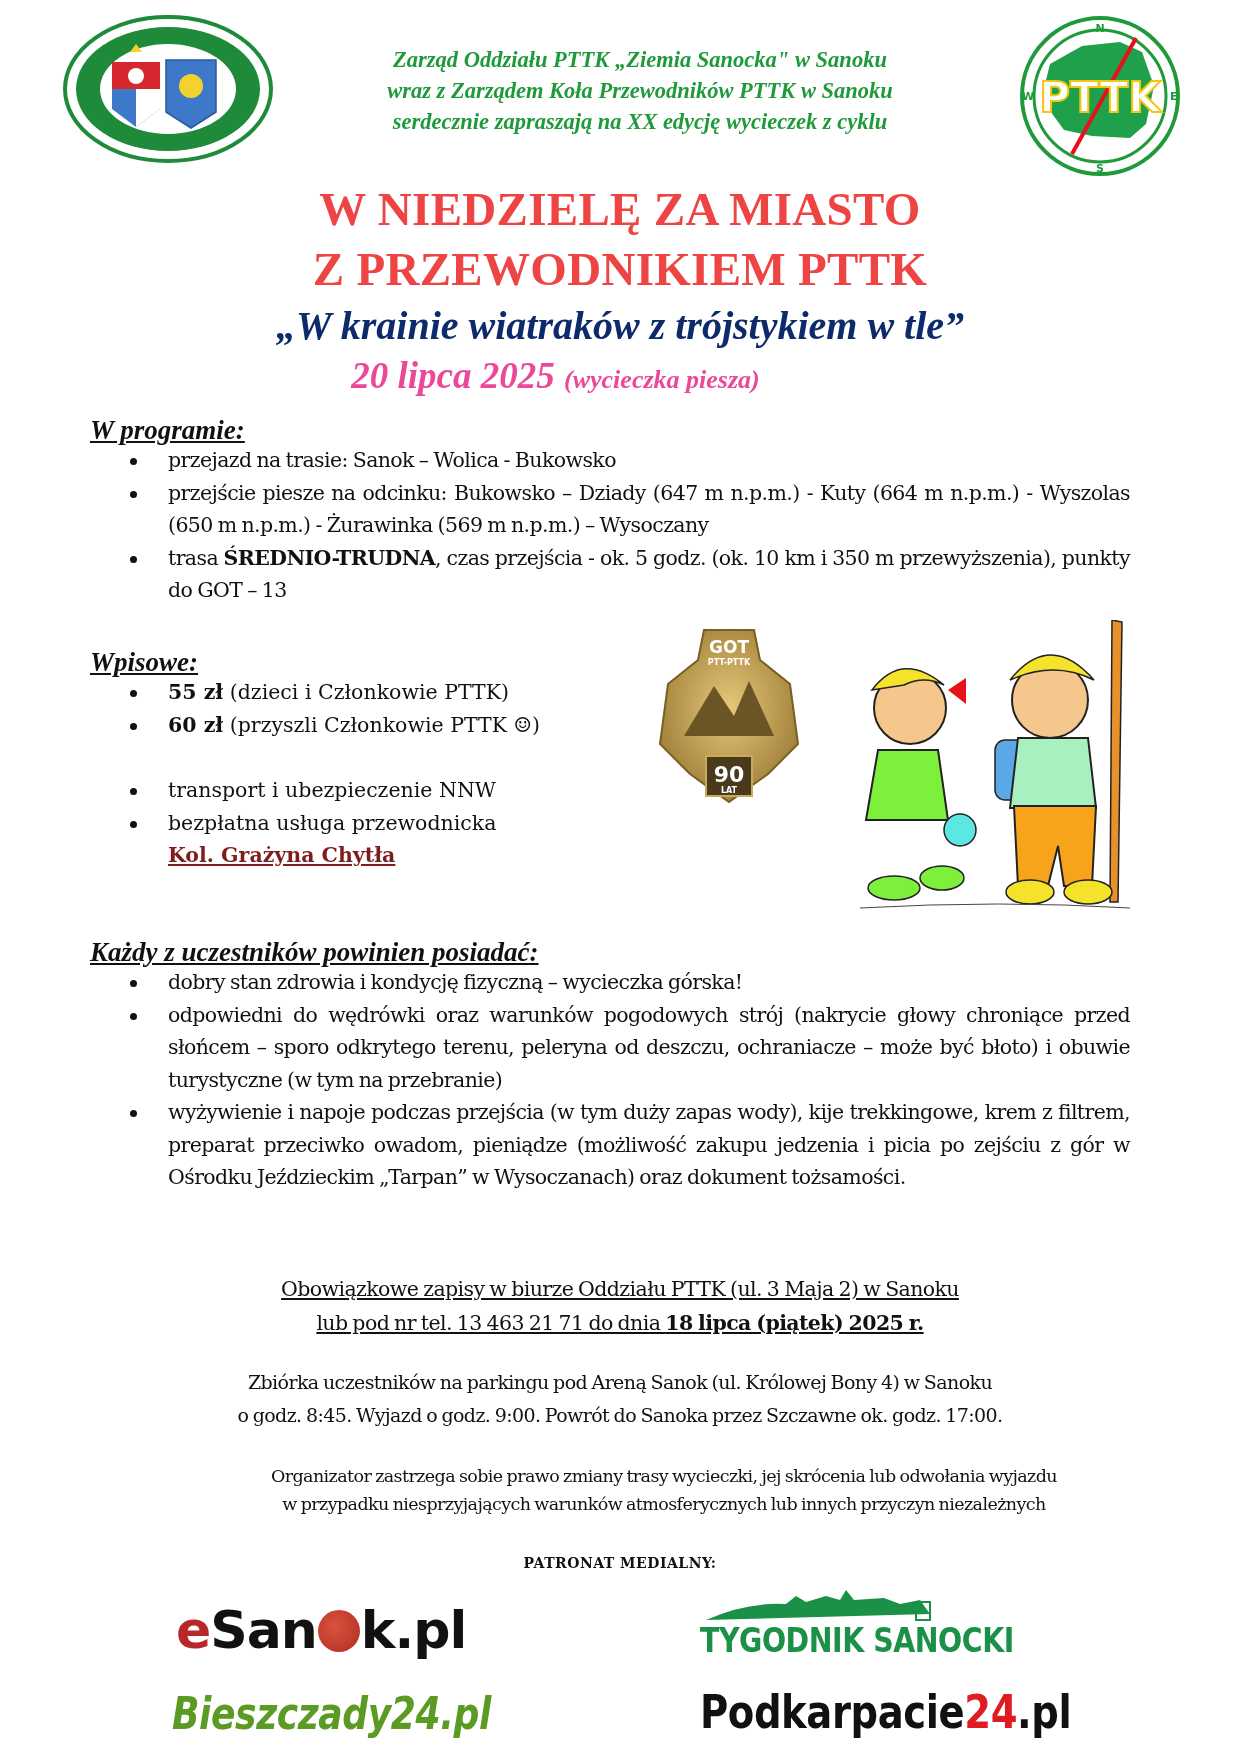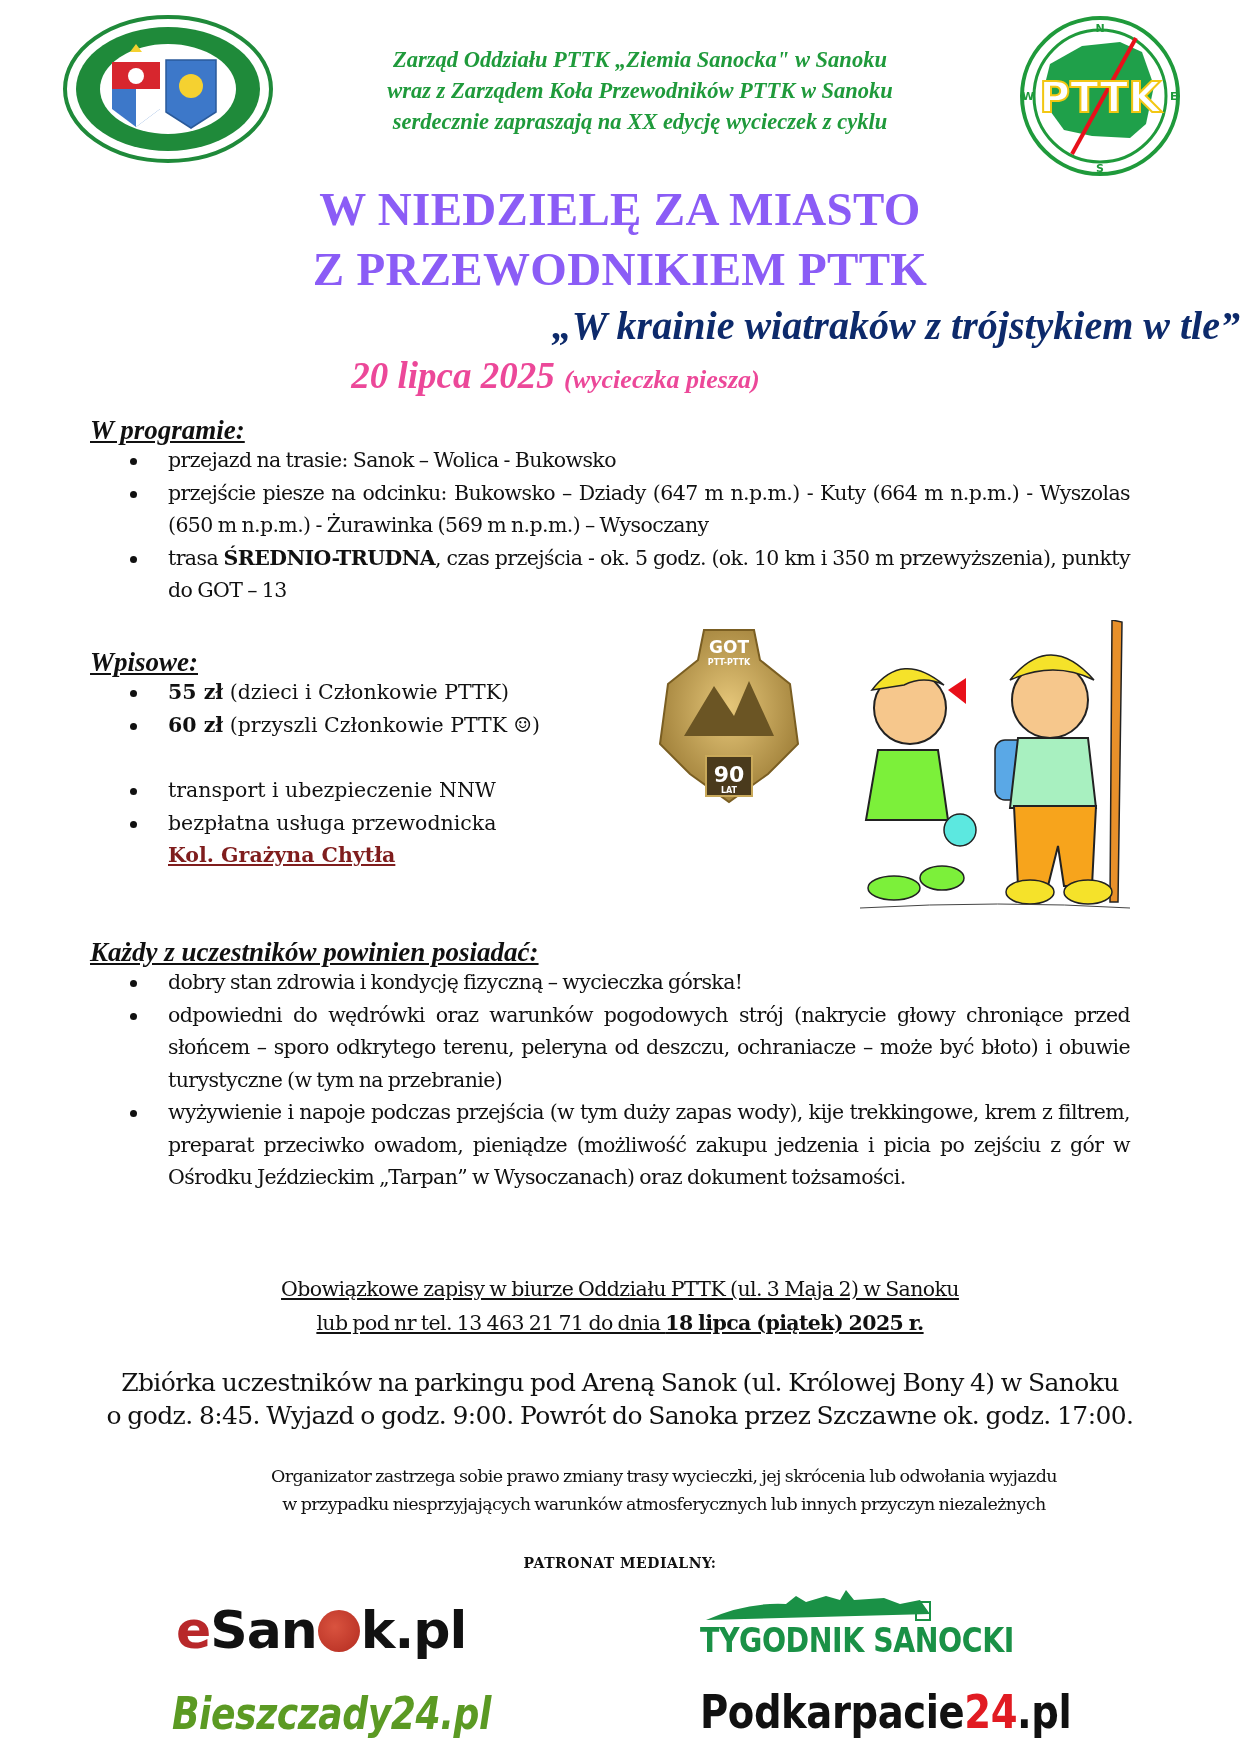--- a/index.html
+++ b/index.html
@@ -14,27 +14,27 @@
   .logo-right { left: 1012px; top: 12px; width: 176px; height: 168px; }
   .header-text {
     left: 290px; top: 44px; width: 700px; text-align: center;
     font-family: "Liberation Serif", serif; font-style: italic; font-weight: bold;
     color: #1f9a3b; font-size: 22.5px; line-height: 31px;
   }
 
   
   .title {
     left: 0; width: 1240px; text-align: center;
-    font-family: "Liberation Serif", serif; font-weight: bold; color: #8b5cf6;
+    font-family: "Liberation Serif", serif; font-weight: bold; color: #ef4444;
     font-size: 47px; line-height: 58px; letter-spacing: 0.3px;
   }
   .title1 { top: 180px; }
   .title2 { top: 240px; }
   .subtitle {
-    left: 0; width: 1240px; top: 302px; text-align: right;
+    left: 0; width: 1240px; top: 302px; text-align: center;
     font-family: "Liberation Serif", serif; font-weight: bold; font-style: italic;
     color: #0d2a6b; font-size: 40px; line-height: 48px;
   }
   .date-line {
     left: 0; width: 1079px; top: 354px; text-align: center;
     font-family: "Liberation Serif", serif; font-weight: bold; font-style: italic;
     color: #ec4899; font-size: 37px; line-height: 44px; padding-left: 16px;
   }
   .date-line .small { font-size: 26px; }
 
@@ -60,21 +60,21 @@
   .sec-kazdy { left: 90px; top: 938px; width: 1040px; }
 
   .guide { color: #7f1d1d; font-weight: bold; text-decoration: underline; }
 
   
   .badge { left: 654px; top: 626px; width: 150px; height: 180px; }
   .kids { left: 850px; top: 620px; width: 290px; height: 300px; }
 
   .center-block { left: 0; width: 1240px; text-align: center; }
   .reg { top: 1272px; font-size: 20.5px; line-height: 34px; text-decoration: underline; }
-  .meet { top: 1366px; font-size: 25px; line-height: 33px; }
+  .meet { top: 1366px; font-size: 19px; line-height: 33px; }
   .note { top: 1462px; font-size: 17.5px; line-height: 28px; padding-left: 44px; }
   .patron { top: 1550px; font-size: 14px; font-weight: bold; line-height: 26px; letter-spacing: 0.5px;}
 
   
   .esanok { left: 176px; top: 1600px; font-family: "DejaVu Sans", sans-serif; font-weight: bold; font-size: 52px; letter-spacing: -1px; color: #111; }
   .esanok .e { color: #b8282a; }
   .esanok .ball { display: inline-block; width: 42px; height: 42px; border-radius: 50%; background: radial-gradient(circle at 40% 40%, #d9533f, #b32b20); vertical-align: -4px; margin: 0 1px; position: relative; }
   .tyg-wrap { left: 700px; top: 1590px; width: 385px; height: 70px; }
   .tyg-text { position: absolute; left: 0; bottom: 0; font-family: "DejaVu Sans", sans-serif; font-weight: bold; color: #1a9146; font-size: 33px; letter-spacing: -0.5px; transform: scaleX(0.86); transform-origin: left bottom; white-space: nowrap;}
   .bies { left: 172px; top: 1688px; font-family: "DejaVu Sans", sans-serif; font-weight: bold; font-style: italic; color: #5b9a23; font-size: 44px; transform: scaleX(0.82); transform-origin: left top; letter-spacing: -0.5px;}

